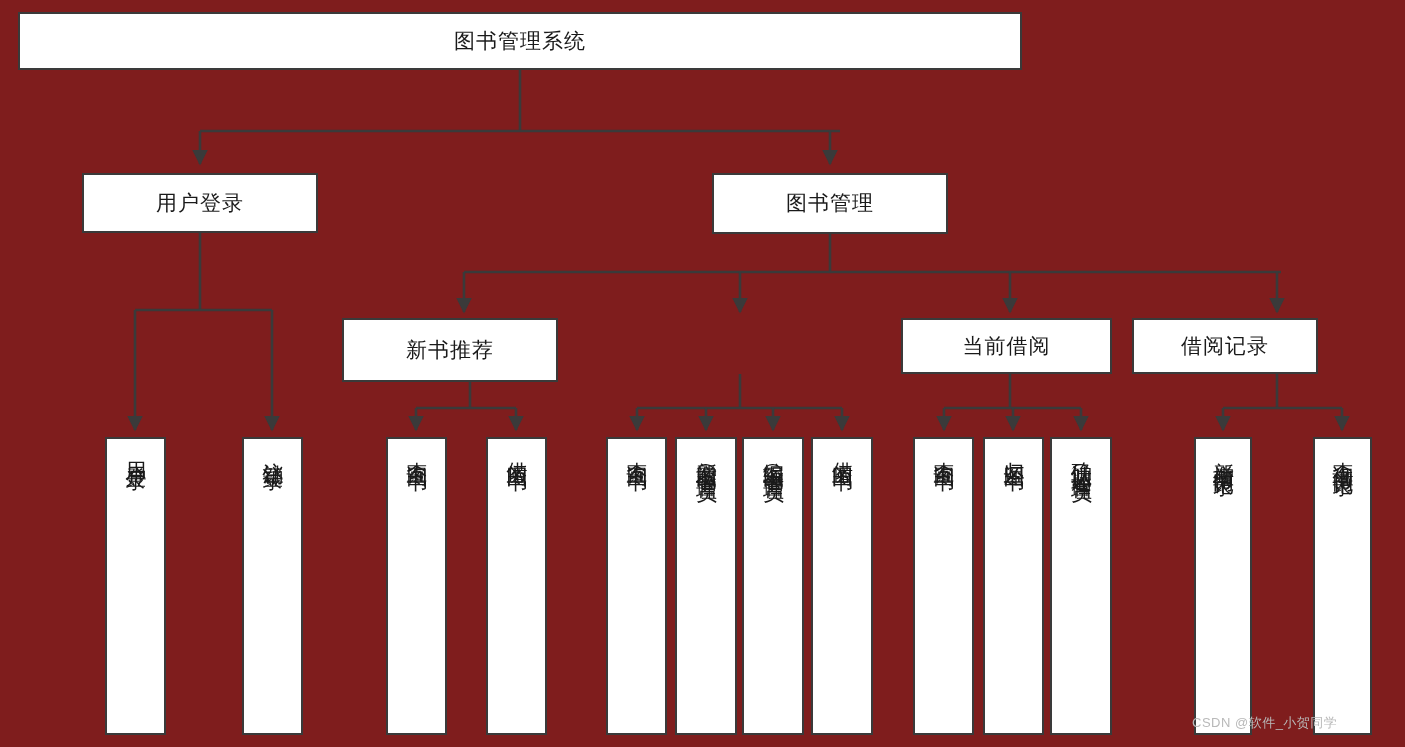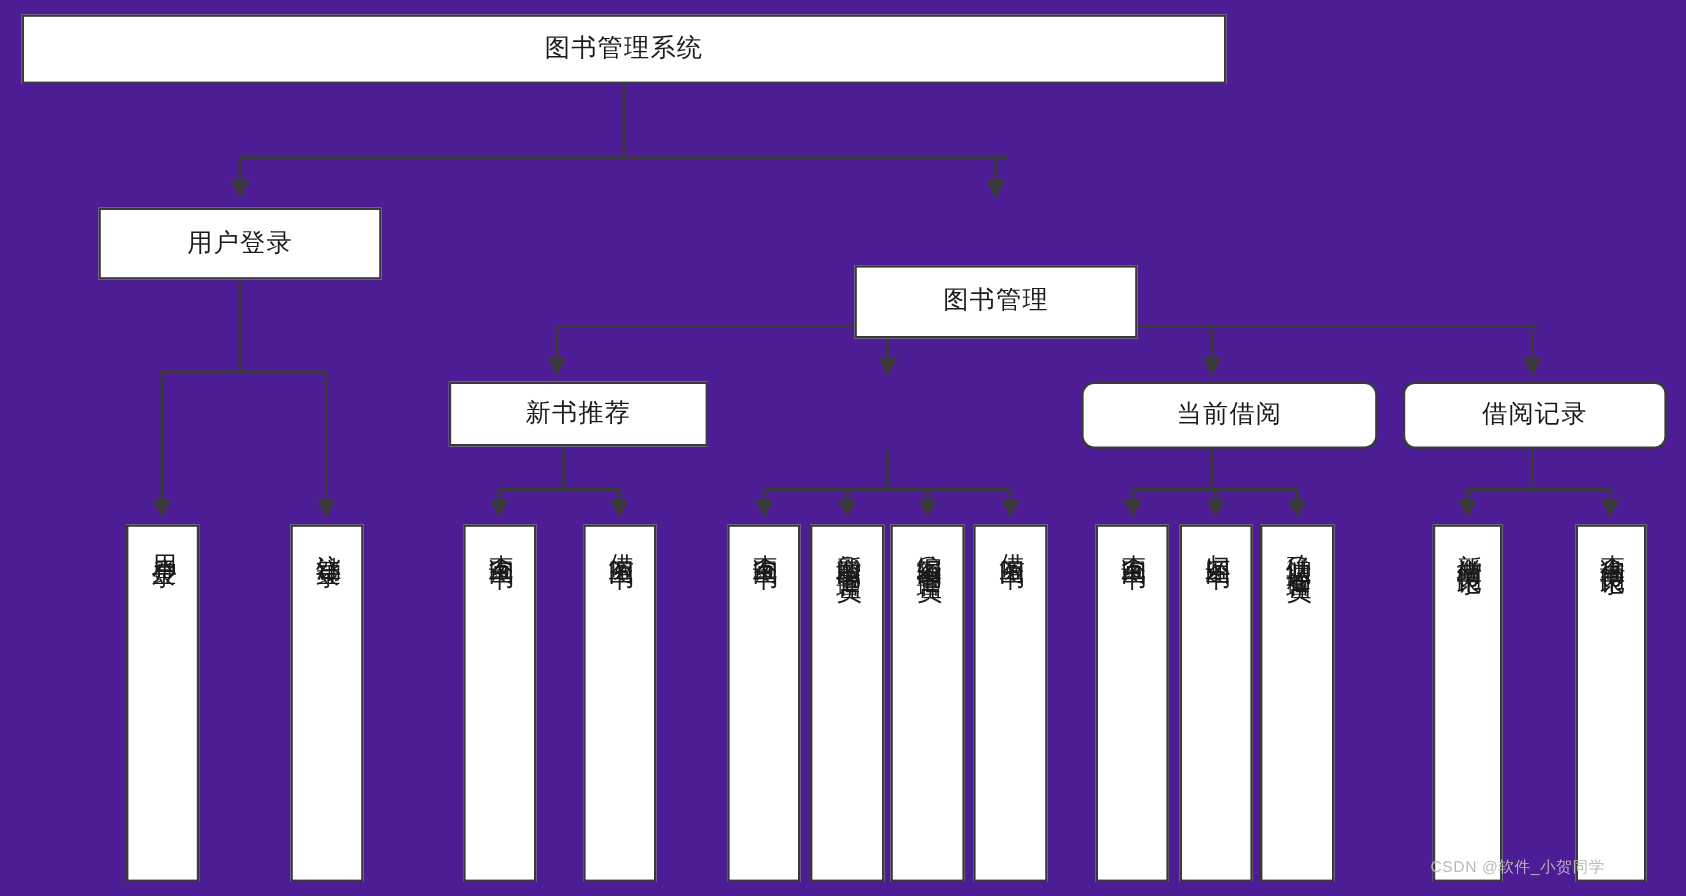--- a/index.html
+++ b/index.html
@@ -7,21 +7,21 @@
     padding: 0;
     background: #ffffff;
   }
   body {
     font-family: "Liberation Sans", "DejaVu Sans", sans-serif;
   }
   #canvas {
     position: relative;
     width: 1405px;
     height: 747px;
-    background: #4c1d95;
+    background: #7f1d1d;
     overflow: hidden;
   }
   #wires {
     position: absolute;
     left: 0;
     top: 0;
     width: 1405px;
     height: 747px;
     pointer-events: none;
   }
@@ -122,31 +122,31 @@
     </g>
   </svg>
 
   <div class="node horiz" style="left:18px; top:12px; width:1004px; height:58px;">
     <span>图书管理系统</span>
   </div>
 
   <div class="node horiz" style="left:82px; top:173px; width:236px; height:60px;">
     <span>用户登录</span>
   </div>
-  <div class="node horiz" style="left:712px; top:173px; width:236px; height:61px;margin-top:48px;">
+  <div class="node horiz" style="left:712px; top:173px; width:236px; height:61px;">
     <span>图书管理</span>
   </div>
 
-  <div class="node horiz" style="left:374px; top:318px; width:216px; height:54px;">
+  <div class="node horiz" style="left:342px; top:318px; width:216px; height:64px;">
     <span>新书推荐</span>
   </div>
-  <div class="node horiz" style="left:901px; top:318px; width:247px; height:56px;border-radius:11px;">
+  <div class="node horiz" style="left:901px; top:318px; width:211px; height:56px;">
     <span>当前借阅</span>
   </div>
-  <div class="node horiz" style="left:1169px; top:318px; width:220px; height:56px;border-radius:10px;">
+  <div class="node horiz" style="left:1132px; top:318px; width:186px; height:56px;">
     <span>借阅记录</span>
   </div>
 
   <div class="node vert" style="left:105px; top:437px; width:61px; height:298px;">
     <span>用户登录</span>
   </div>
   <div class="node vert" style="left:242px; top:437px; width:61px; height:298px;">
     <span>注销登录</span>
   </div>
 

